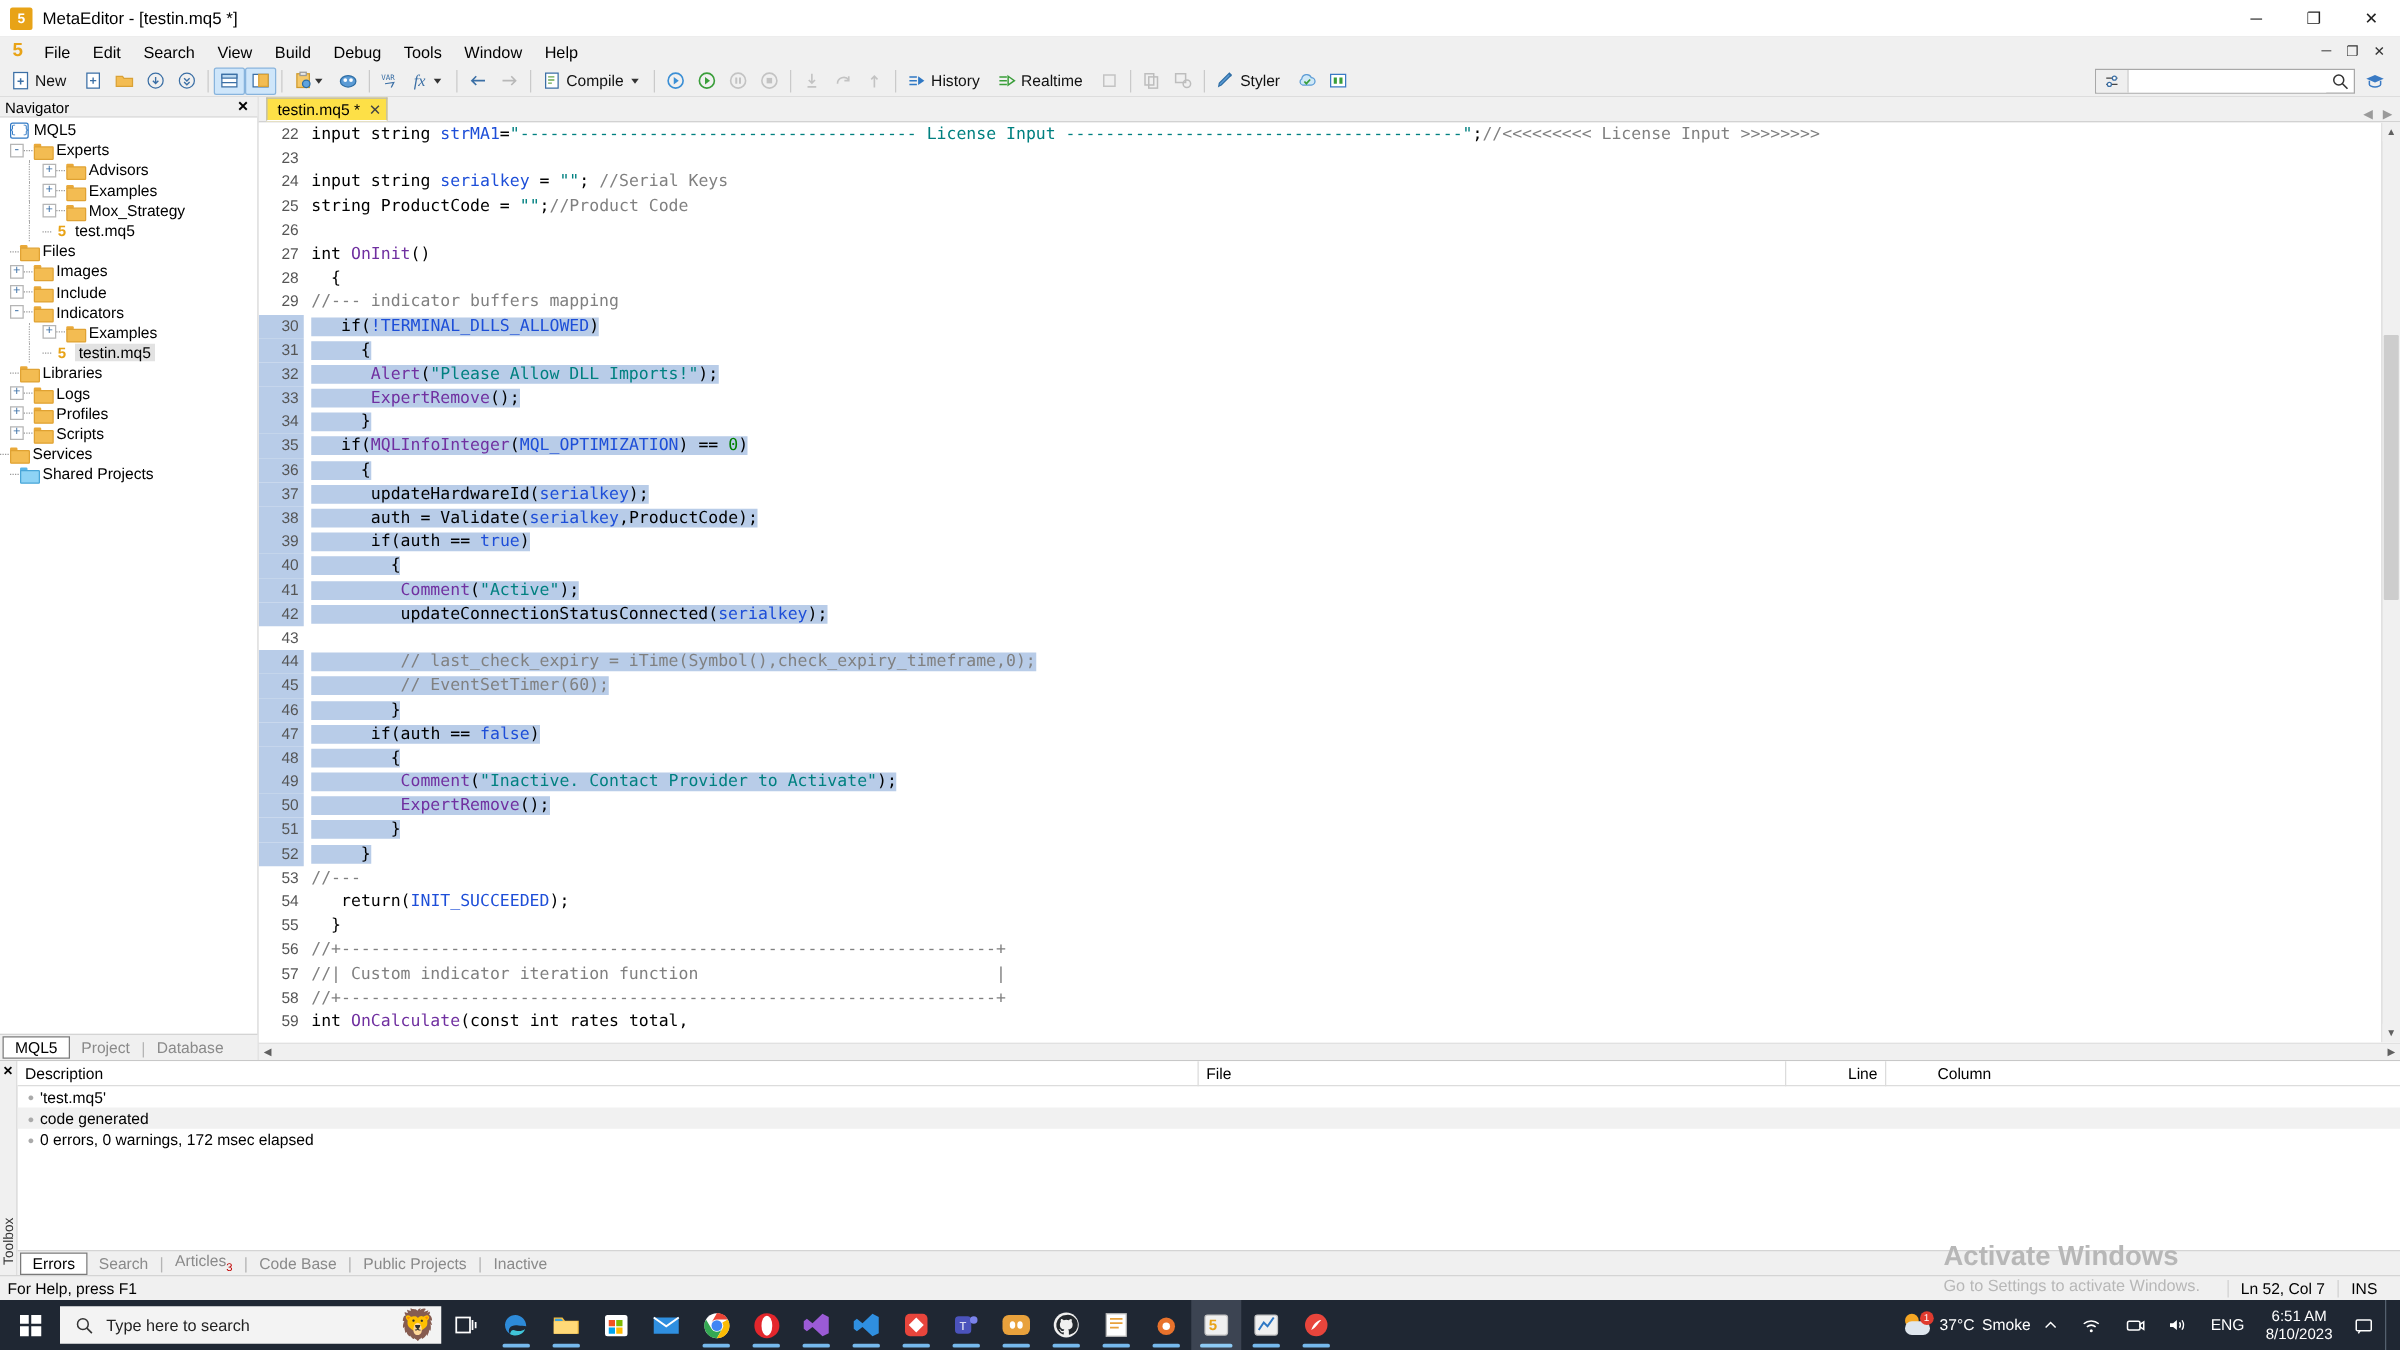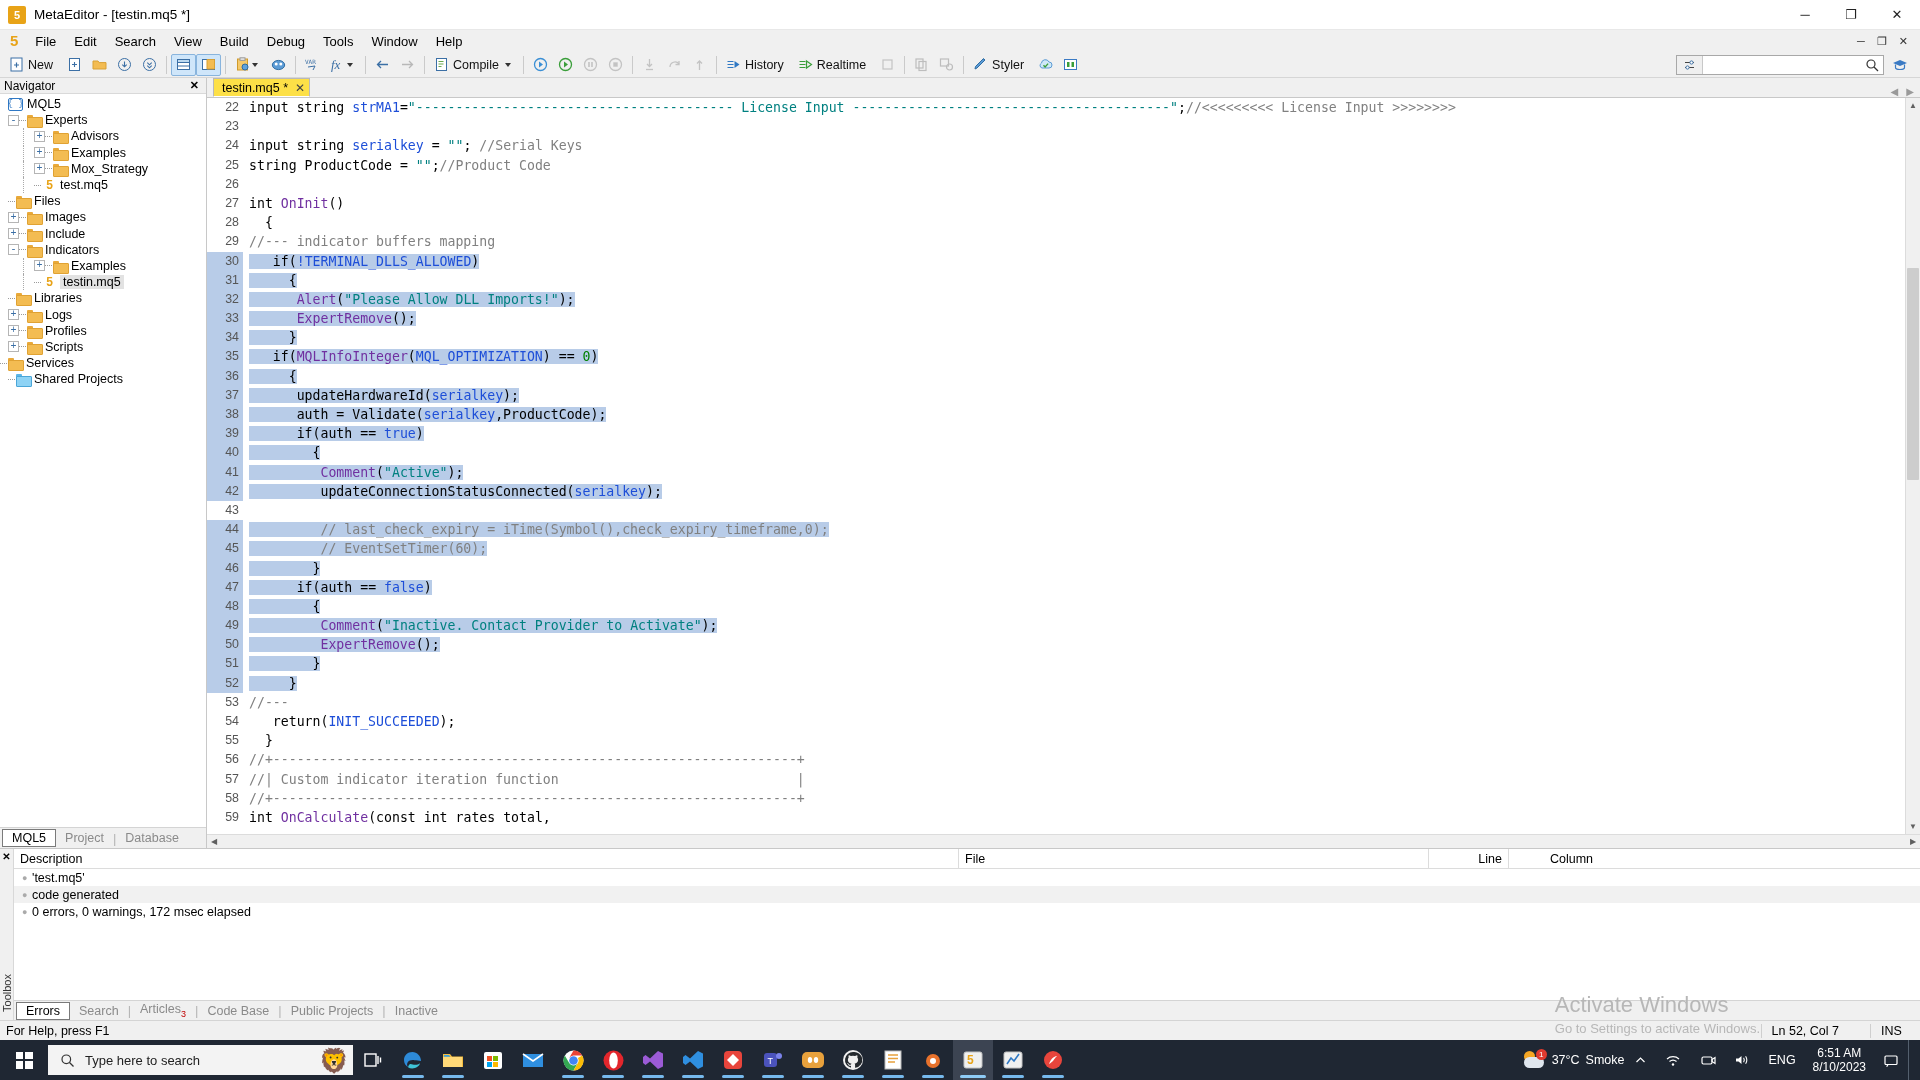--- a/index.html
+++ b/index.html
@@ -153,28 +153,28 @@
   .trow .bullet { position:absolute; left:8px; color:#aaa; font-size:9px; }
   .tb-tabs { height:20px; background:#f0f0f0; display:flex; align-items:center; flex:none;
              border-top:1px solid #d4d4d4; padding-left:2px; }
   .ttab { font-size:12.5px; padding:1px 9px; color:#8a8a8a; cursor:default; }
   .ttab.sel { color:#000; background:#fff; border:1px solid #7a7a7a; }
   .ttab .sup { color:#c00000; font-size:9px; vertical-align:sub; }
   .tsep { color:#b5b5b5; }
 
   .watermark { position:absolute; right:160px; bottom:44px; text-align:left; color:#b7b7b7;
                pointer-events:none; }
-  .watermark .w1 { font-size:22px; }
+  .watermark .w1 { font-size:22px;font-weight:bold; }
   .watermark .w2 { font-size:13px; margin-top:3px; }
 
   
   .statusbar { height:20px; background:#f0f0f0; border-top:1px solid #d4d4d4;
                display:flex; align-items:center; font-size:12.5px; flex:none; }
   .statusbar .sleft { padding-left:6px; }
-  .statusbar .sright { margin-left:auto; display:flex;gap:21px; }
+  .statusbar .sright { margin-left:auto; display:flex; }
   .statusbar .sc { padding:0 10px; border-left:1px solid #cfcfcf; min-width:64px; }
 
   
   .taskbar { height:40px; background:#1f2733; display:flex; align-items:center; flex:none; }
   .startbtn { width:48px; height:40px; display:flex; align-items:center; justify-content:center; }
   .winlogo { width:17px; height:17px; display:grid; grid-template-columns:1fr 1fr;
              grid-template-rows:1fr 1fr; gap:2px; }
   .winlogo i { background:#fff; display:block; }
   .tsearch { width:305px; height:30px; background:#f3f3f3; display:flex; align-items:center;
              position:relative; overflow:hidden; }

